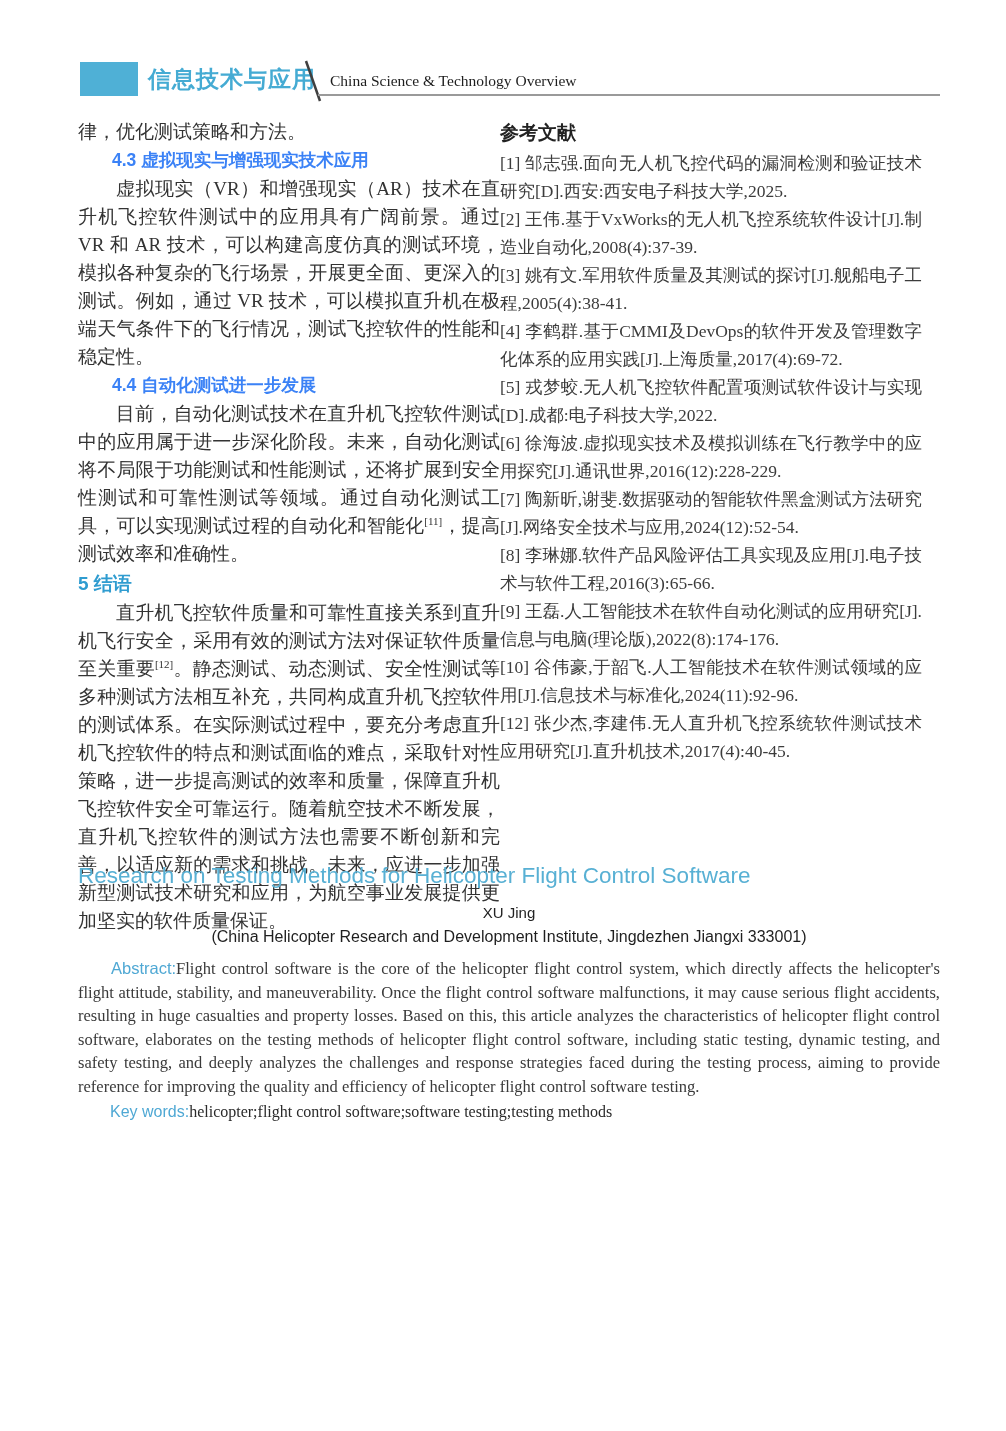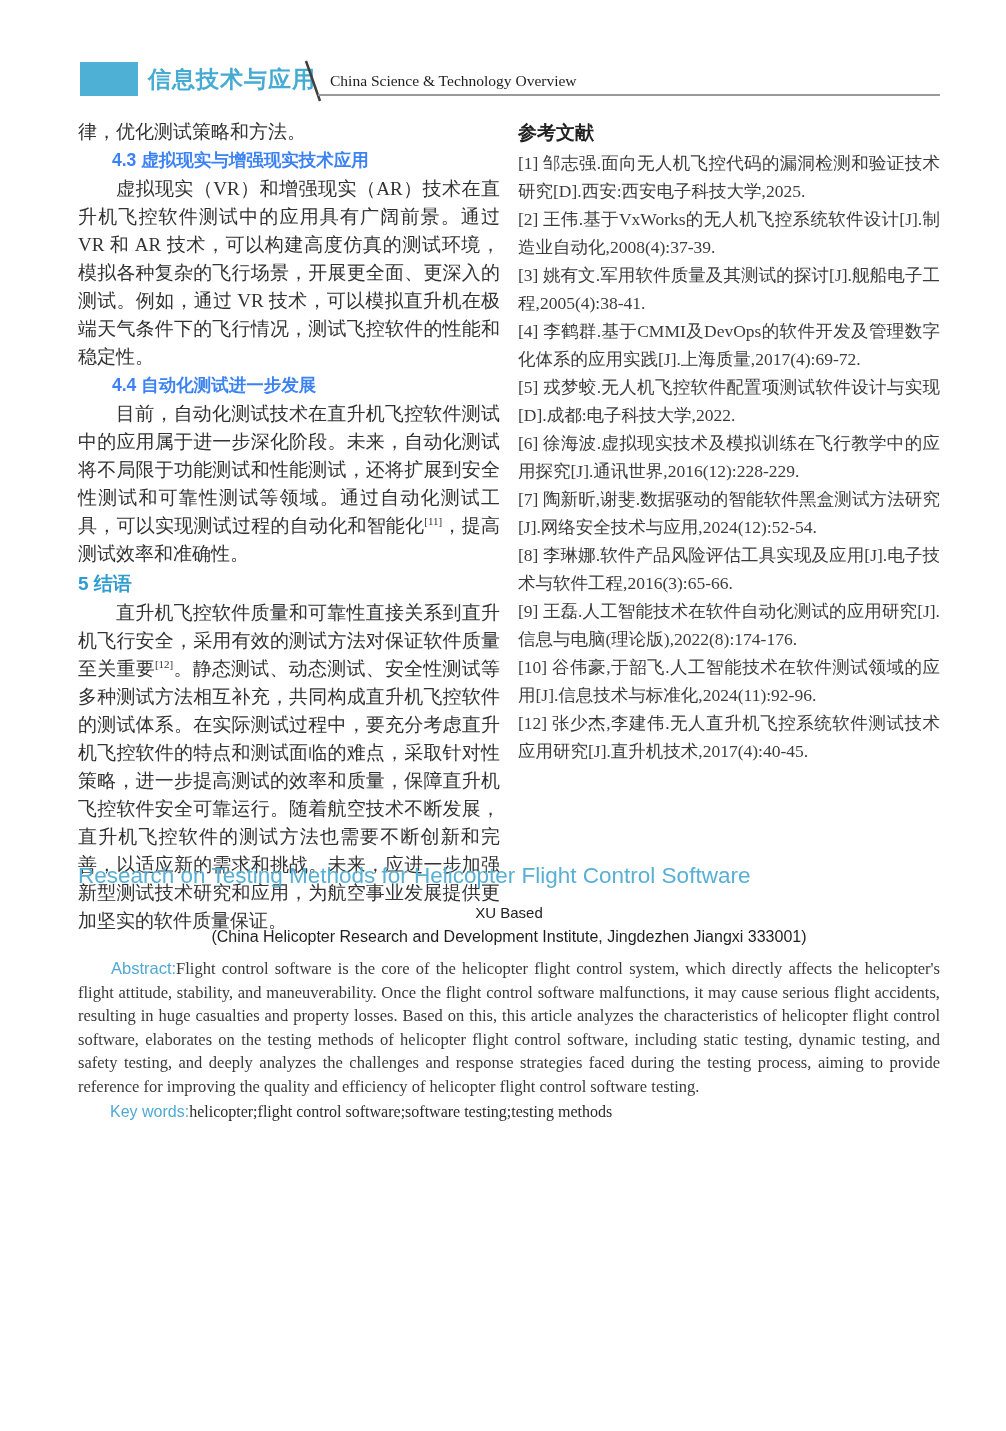--- a/index.html
+++ b/index.html
@@ -31,21 +31,21 @@
     font-family:"Liberation Serif", serif;
     font-size:15.5px; color:#1e1e1e;
   }
   .hdr-rule {
     position:absolute; left:318px; top:94px;
     width:622px; height:2px; background:#9a9a9a;
   }
   
   .columns {
     position:absolute; top:118px; left:78px; width:862px;
-    display:flex; gap:18px;
+    display:flex; gap:0;
   }
   .col { width:422px; }
   .zh-cont {
     font-size:19px; line-height:28px; color:#333333;
     font-family:"Liberation Serif", serif;
   }
   .zh-p {
     font-size:19px; line-height:28px; color:#333333;
     text-align:justify; text-indent:2em;
     font-family:"Liberation Serif", serif;
@@ -164,21 +164,21 @@
       <div class="ref-item">[8] 李琳娜.软件产品风险评估工具实现及应用[J].电子技术与软件工程,2016(3):65-66.</div>
       <div class="ref-item">[9] 王磊.人工智能技术在软件自动化测试的应用研究[J].信息与电脑(理论版),2022(8):174-176.</div>
       <div class="ref-item">[10] 谷伟豪,于韶飞.人工智能技术在软件测试领域的应用[J].信息技术与标准化,2024(11):92-96.</div>
       <div class="ref-item">[12] 张少杰,李建伟.无人直升机飞控系统软件测试技术应用研究[J].直升机技术,2017(4):40-45.</div>
     </div>
 
   </div>
 
   <div class="english">
     <div class="en-title">Research on Testing Methods for Helicopter Flight Control Software</div>
-    <div class="en-author">XU Based</div>
+    <div class="en-author">XU Jing</div>
     <div class="en-affil">(China Helicopter Research and Development Institute, Jingdezhen  Jiangxi  333001)</div>
     <div class="en-abstract"><span class="en-label">Abstract:</span><span>Flight control software is the core of the helicopter flight control system, which directly affects the helicopter's flight attitude, stability, and maneuverability. Once the flight control software malfunctions, it may cause serious flight accidents, resulting in huge casualties and property losses. Based on this, this article analyzes the characteristics of helicopter flight control software, elaborates on the testing methods of helicopter flight control software, including static testing, dynamic testing, and safety testing, and deeply analyzes the challenges and response strategies faced during the testing process, aiming to provide reference for improving the quality and efficiency of helicopter flight control software testing.</span></div>
     <div class="en-keywords"><span class="en-label">Key words:</span><span>helicopter;flight control software;software testing;testing methods</span></div>
   </div>
 
   <div class="footer">
     <span class="page-num">48</span>
     <span class="issue-info">2025年9月上 第17期 总第461期</span>
   </div>
 

